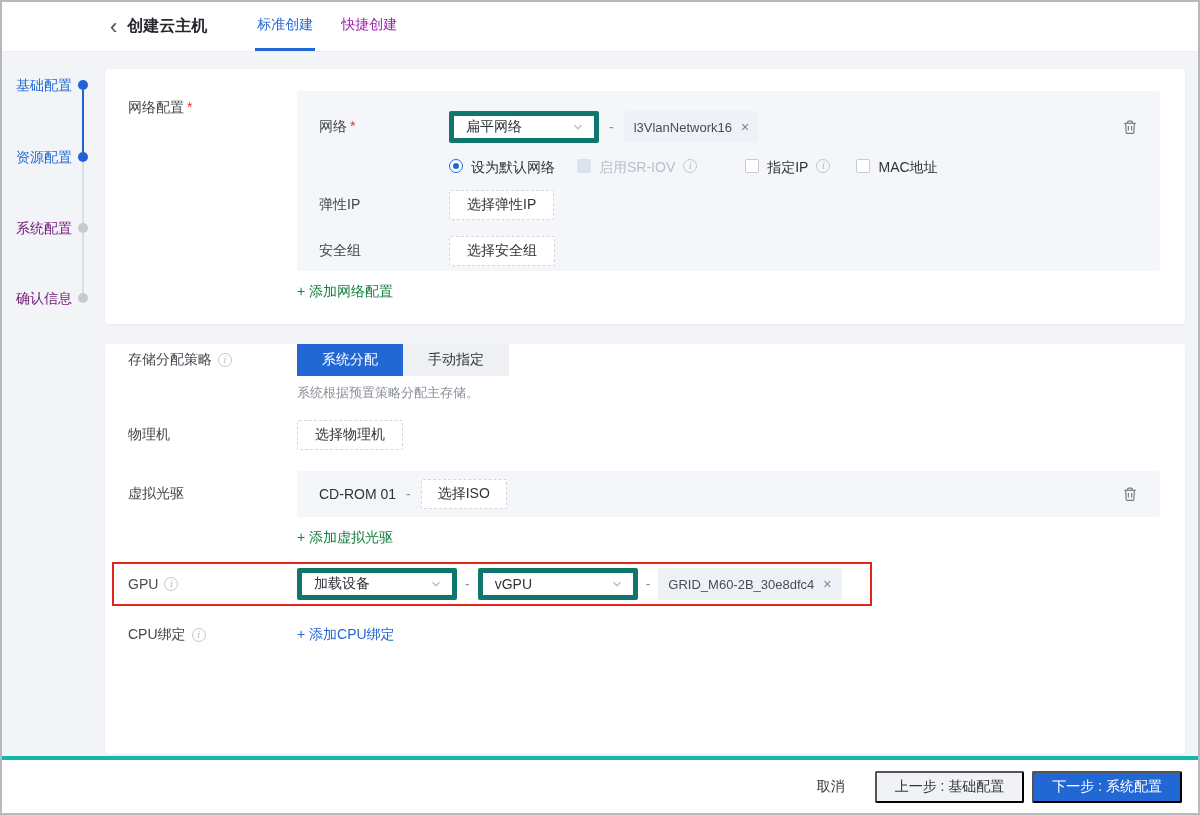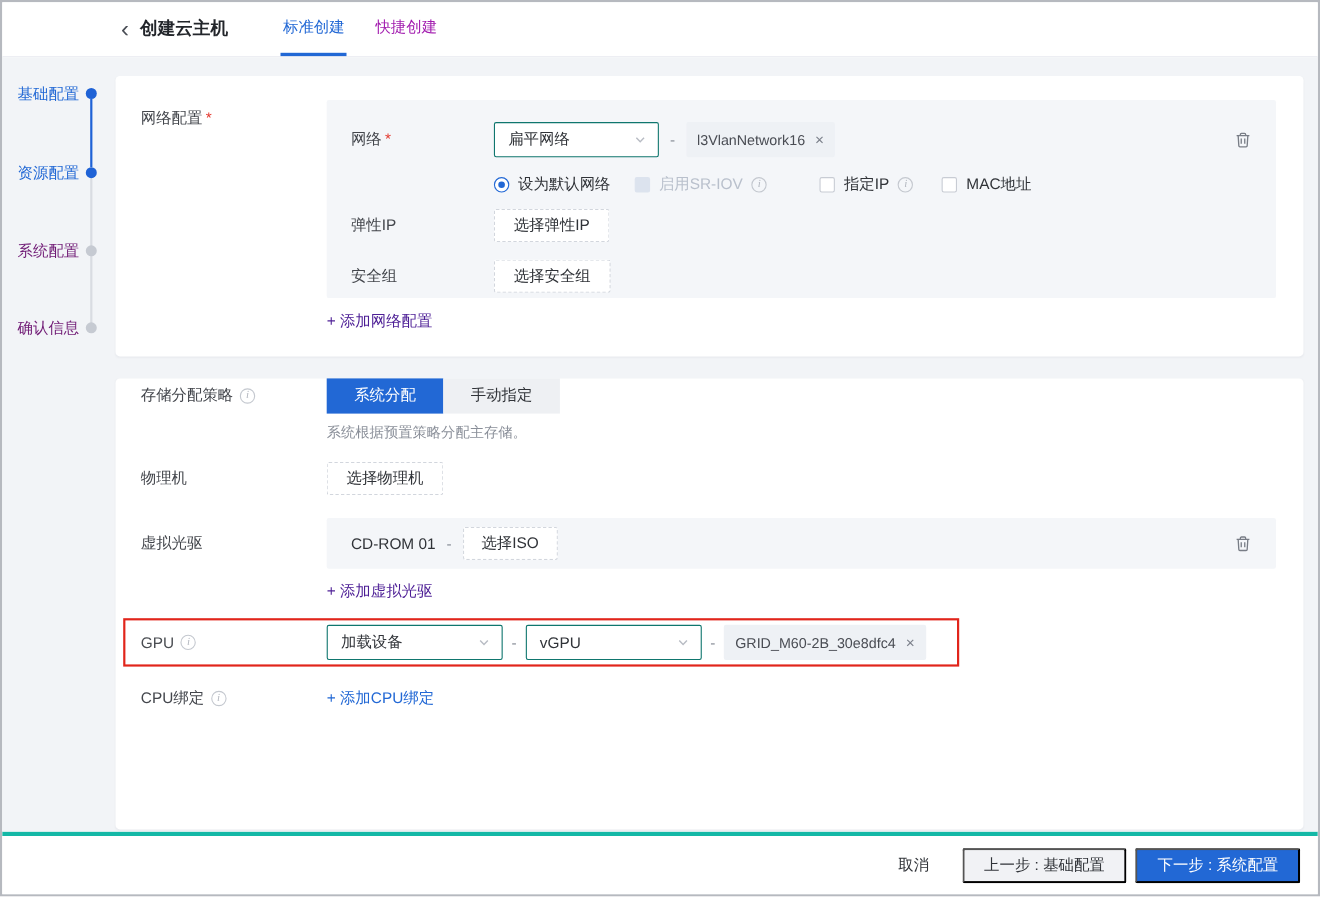--- a/index.html
+++ b/index.html
@@ -38,43 +38,43 @@
   .content-col { flex:1 1 auto; padding:22px 25px 0 0; }
 
   .req { color:#e3362c; margin-left:3px; }
 
   .panel { background:#f4f6f9; border-radius:2px; padding:20px 22px; }
   .panel1 { height:180px; }
 
   .frow { display:flex; align-items:center; }
   .in-label { width:130px; flex:0 0 130px; font-size:14px; color:#43464c; }
 
-  .select { height:32px; background:#fff; border:1px solid #0f766e; border-radius:2px; display:flex; align-items:center; justify-content:space-between; padding:0 10px 0 12px; font-size:14px; color:#303338; cursor:pointer; }
+  .select { height:32px; background:#fff; border:5px solid #0f766e; border-radius:2px; display:flex; align-items:center; justify-content:space-between; padding:0 10px 0 12px; font-size:14px; color:#303338; cursor:pointer; }
   .select.w150 { width:150px; }
   .select.w160 { width:160px; }
 
   .dash { color:#8a8f99; margin:0 10px; font-size:14px; }
 
   .tag { height:32px; background:#eef1f5; border-radius:2px; display:flex; align-items:center; padding:0 10px; font-size:13px; color:#4a4d54; gap:9px; }
   .tag .x { color:#7d828c; font-size:14px; cursor:pointer; line-height:1; }
 
   .trash { margin-left:auto; cursor:pointer; display:flex; align-items:center; }
 
   .opt-row { margin-top:16px; margin-left:130px; display:flex; align-items:center; }
-  .opt { display:flex; align-items:center; gap:8px; font-size:14px; color:#303338; }
+  .opt { display:flex; align-items:flex-start; gap:8px; font-size:14px; color:#303338; }
   .radio { width:14px; height:14px; border-radius:50%; border:1.5px solid #2268d5; background:#fff; position:relative; flex:0 0 14px; cursor:pointer; }
   .radio::after { content:""; position:absolute; left:2.5px; top:2.5px; width:6px; height:6px; border-radius:50%; background:#2268d5; }
   .cb { width:14px; height:14px; border:1px solid #c8ccd4; border-radius:2px; background:#fff; flex:0 0 14px; cursor:pointer; }
   .cb.disabled { background:#dce3ee; border-color:#dce3ee; }
   .opt.disabled { color:#b9c0cc; }
   .info { width:14px; height:14px; flex:0 0 14px; border:1px solid #c4c8cf; border-radius:50%; color:#b4b8c0; font-size:10px; line-height:12px; text-align:center; font-style:italic; font-family:"Liberation Serif",serif; }
 
   .dashed-btn { height:30px; border:1px dashed #d2d6dd; background:#fff; border-radius:2px; padding:0 17px; font-size:14px; color:#303338; display:inline-flex; align-items:center; cursor:pointer; }
 
-  .add-link { margin-top:12px; font-size:14px; color:#4c1d95; cursor:pointer; width:fit-content; }
+  .add-link { margin-top:12px; font-size:14px; color:#15803d; cursor:pointer; width:fit-content; }
 
   
   .row { display:flex; align-items:center; }
   .row .row-label { width:192px; flex:0 0 192px; padding-left:23px; font-size:14px; color:#43464c; display:flex; align-items:center; gap:6px; }
   .row-cluster { margin-top:24px; height:32px; }
   .row-storage { margin-top:20px; height:32px; align-items:center; }
   .toggle { display:flex; }
   .toggle .tg { height:32px; padding:0 25px; display:flex; align-items:center; font-size:14px; cursor:pointer; }
   .toggle .tg.active { background:#2268d5; color:#fff; }
   .toggle .tg.idle { background:#eef0f3; color:#303338; }

